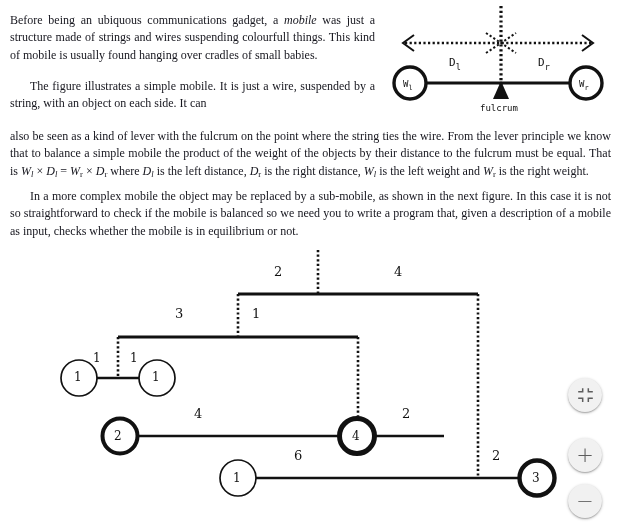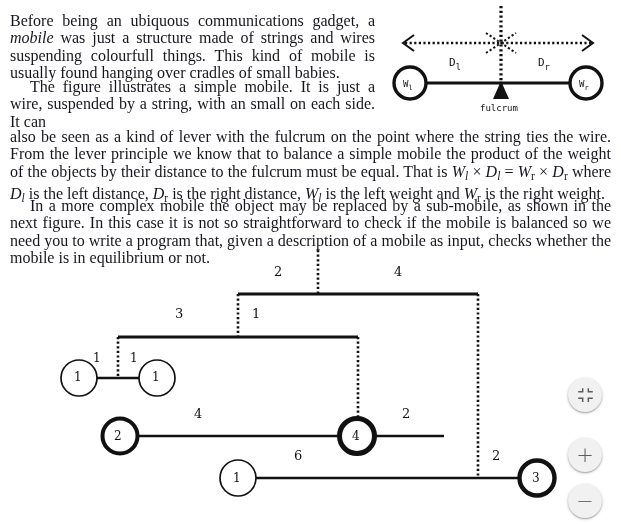--- a/index.html
+++ b/index.html
@@ -17,21 +17,21 @@
   }
 
   
   #prose {
     position: absolute;
     left: 0;
     top: 0;
     width: 621px;
   }
   .para {
-    font-size: 16px;
+    font-size: 12px;
     line-height: 17.4px;
     text-align: justify;
     color: #16161e;
     margin: 0;
   }
   .para.indent { text-indent: 20px; }
   .wrap-left {
     position: absolute;
     left: 10px;
     top: 12px;
@@ -39,21 +39,21 @@
   }
   .full {
     position: absolute;
     left: 10px;
     top: 128px;
     width: 601px;
   }
   .full2 {
     position: absolute;
     left: 10px;
-    top: 197px;
+    top: 188px;
     width: 601px;
   }
   i.mi { font-style: italic; }
   .v { font-style: italic; }
   .sub { font-size: 0.72em; vertical-align: -0.26em; font-style: italic; }
   .subr { font-size: 0.72em; vertical-align: -0.26em; font-style: normal; }
 
   
   .fig { position: absolute; }
   #fig-simple { left: 383px; top: 4px; }
@@ -87,21 +87,21 @@
   }
 </style>
 </head>
 <body>
 
 <div id="prose">
 
   <p class="para wrap-left">Before being an ubiquous communications gadget, a <i class="mi">mobile</i> was just a structure made of strings and wires suspending colourfull things. This kind of mobile is usually found hanging over cradles of small babies.<br>
   <span style="display:inline-block;text-indent:20px;width:100%">&nbsp;</span></p>
 
-  <p class="para wrap-left indent" style="top:78px;">The figure illustrates a simple mobile. It is just a wire, suspended by a string, with an small on each side. It can</p>
+  <p class="para wrap-left indent" style="top:78px;">The figure illustrates a simple mobile. It is just a wire, suspended by a string, with an object on each side. It can</p>
 
   <p class="para full">also be seen as a kind of lever with the fulcrum on the point where the string ties the wire. From the lever principle we know that to balance a simple mobile the product of the weight of the objects by their distance to the fulcrum must be equal. That is <span class="v">W<span class="sub">l</span></span> × <span class="v">D<span class="sub">l</span></span> = <span class="v">W<span class="subr">r</span></span> × <span class="v">D<span class="subr">r</span></span> where <span class="v">D<span class="sub">l</span></span> is the left distance, <span class="v">D<span class="subr">r</span></span> is the right distance, <span class="v">W<span class="sub">l</span></span> is the left weight and <span class="v">W<span class="subr">r</span></span> is the right weight.</p>
 
   <p class="para full2 indent">In a more complex mobile the object may be replaced by a sub-mobile, as shown in the next figure. In this case it is not so straightforward to check if the mobile is balanced so we need you to write a program that, given a description of a mobile as input, checks whether the mobile is in equilibrium or not.</p>
 </div>
 
 <svg class="fig" id="fig-simple" width="230" height="112" viewBox="0 0 230 112">
 
   <line x1="118" y1="2" x2="118" y2="92" stroke="#111" stroke-width="3.2" stroke-dasharray="2.2 2.6"></line>
 

